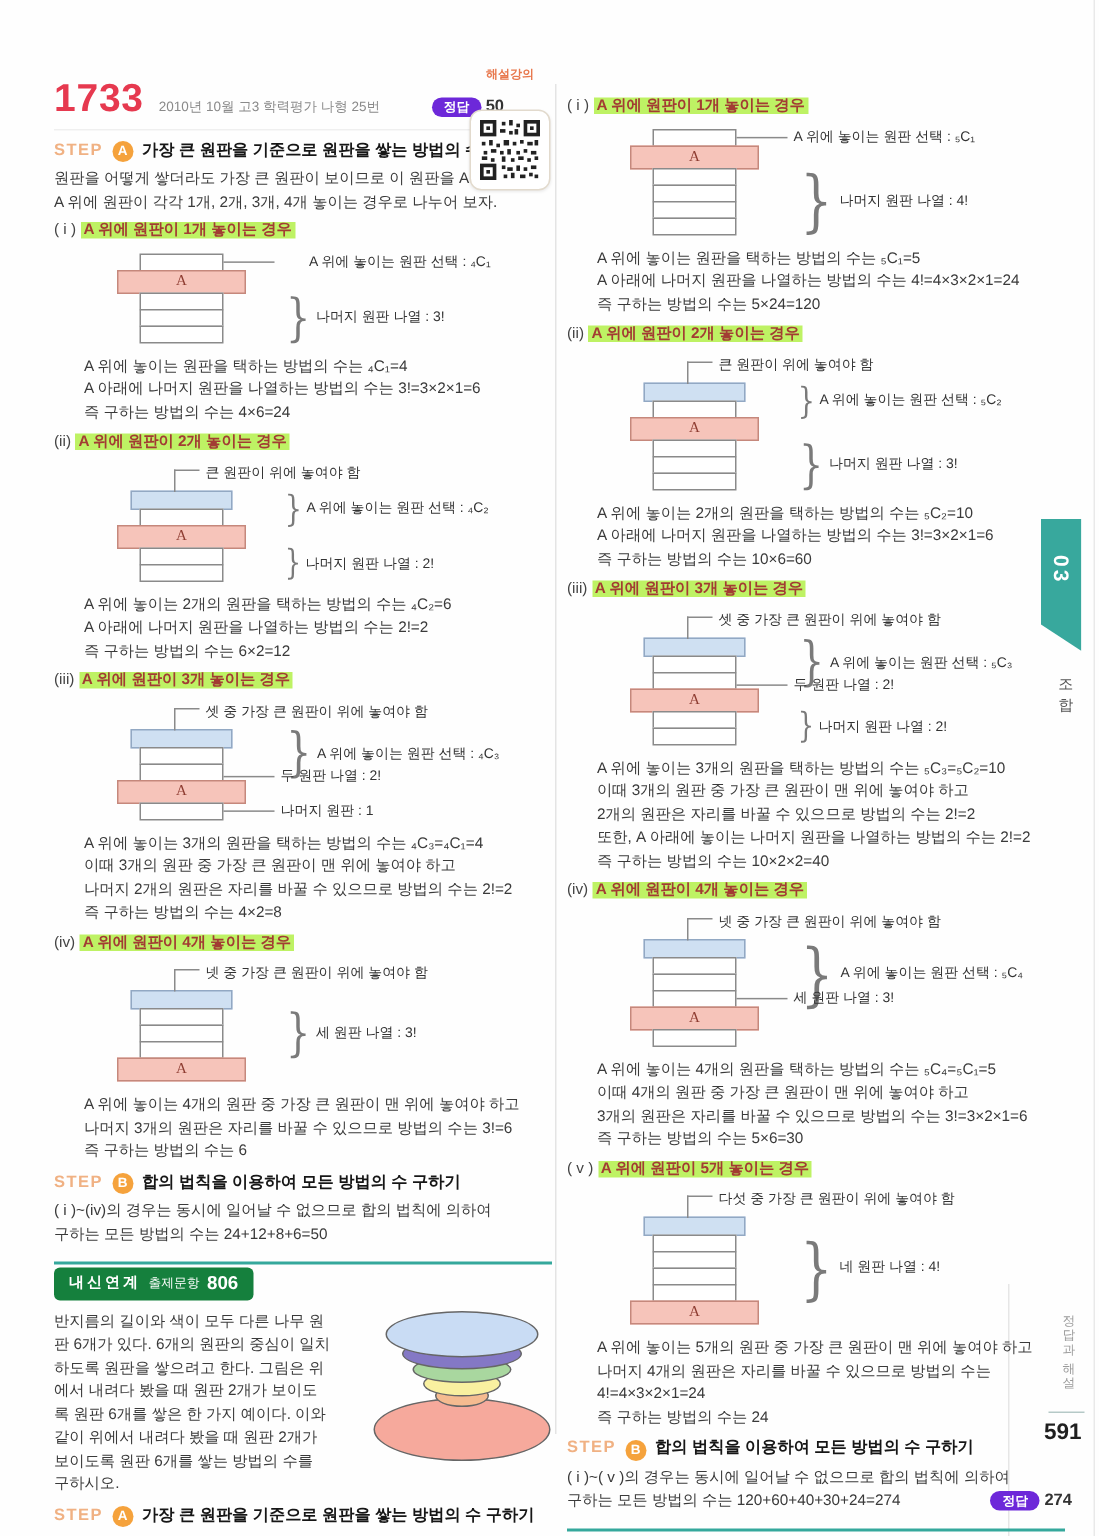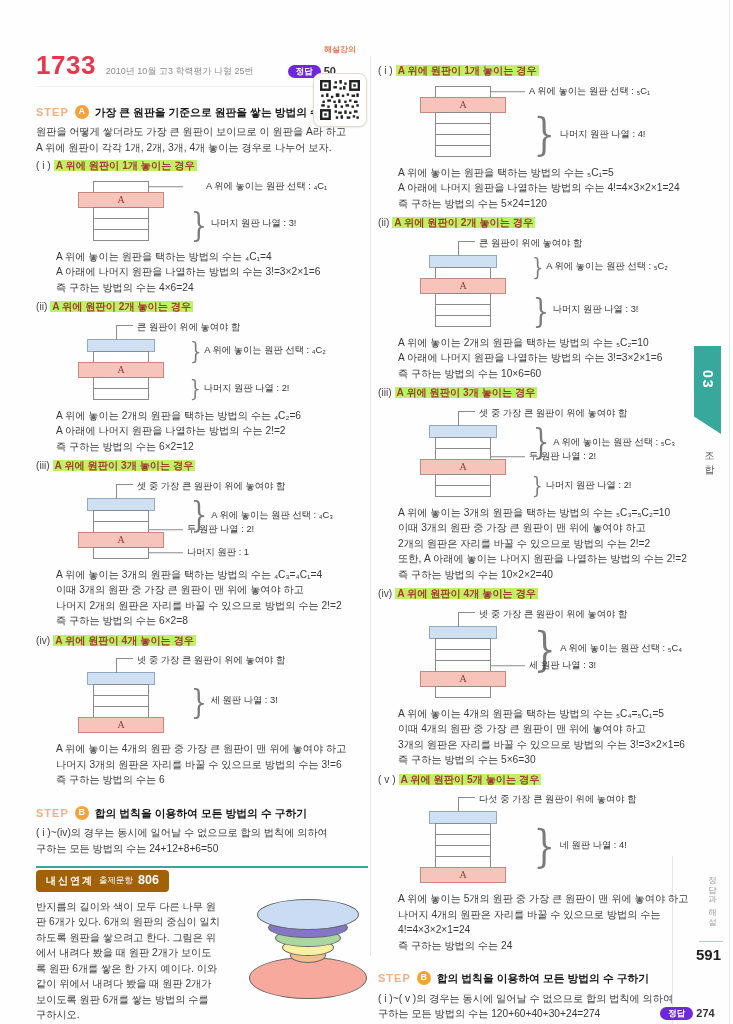--- a/index.html
+++ b/index.html
@@ -17,21 +17,21 @@
   .qnum{font-size:26px;font-weight:bold;color:#e6394f;letter-spacing:0.5px;}
   .qsrc{font-size:9px;color:#8a8a8a;}
   .pill{display:inline-block;background:#6d28d9;color:#fff;font-size:8.5px;line-height:13px;padding:0 8px;border-radius:8px;font-weight:bold;}
   .ansnum{font-size:11px;font-weight:bold;color:#333;margin-left:3px;}
   .headtail{margin-left:auto;display:flex;align-items:center;}
   .qrwrap{position:absolute;left:310px;top:44px;width:60px;text-align:center;}
   .qrlabel{font-size:8px;color:#e8784d;font-weight:bold;margin-bottom:18px;}
   .qrbox{width:52px;height:52px;margin:0 auto;background:#fff;border:1px solid #e2dacd;border-radius:8px;box-shadow:0 1px 2px rgba(0,0,0,.08);display:flex;align-items:center;justify-content:center;}
 
   
-  .steprow{display:flex;align-items:flex-start;gap:6px;margin:18px 0 4px 0;}
+  .steprow{display:flex;align-items:flex-end;gap:6px;margin:5px 0 4px 0;}
   .stepword{font-size:11px;font-weight:bold;color:#f0b183;letter-spacing:1px;}
   .stepbadge{width:14px;height:14px;border-radius:50%;background:#f5a23c;color:#fff;font-size:9px;font-weight:bold;display:flex;align-items:center;justify-content:center;}
   .steptitle{font-size:10.8px;font-weight:bold;color:#161616;}
 
   .bodyline{white-space:nowrap;}
   .case{margin-bottom:4px;}
   .case-title{margin:3px 0 1px 0;white-space:nowrap;}
   .roman{color:#444;margin-right:3px;}
   .hl{background:#bef264;color:#a23c33;font-weight:bold;padding:0 2px;}
   .case-lines{margin-left:20px;}
@@ -48,21 +48,21 @@
   .ann-line{left:93px;}
   .hline{width:34px;border-top:1px solid #8a8a8a;margin-right:4px;}
   .brace{font-family:"DejaVu Serif",serif;color:#7a7a7a;line-height:1;transform:scaleX(0.75);margin-right:1px;}
   .ann-text{font-size:9.3px;color:#333;}
   .toplabel{position:absolute;top:1px;left:60px;display:flex;white-space:nowrap;}
   .elbow{width:16px;height:14px;border-left:1px solid #8a8a8a;border-top:1px solid #8a8a8a;margin-top:5px;}
   .toplabel .ann-text{margin-left:4px;}
 
   
   .tealline{height:2px;background:#35a89c;border:none;margin:10px 0 0 0;}
-  .linkbadge{display:inline-flex;align-items:flex-start;gap:5px;background:#a16207;color:#fff;border-radius:4px;padding:3px 10px;margin-top:2px;}
+  .linkbadge{display:inline-flex;align-items:flex-start;gap:5px;background:#15803d;color:#fff;border-radius:4px;padding:3px 10px;margin-top:2px;}
   .lb1{font-size:10px;font-weight:bold;letter-spacing:2px;}
   .lb2{font-size:8.5px;}
   .lb3{font-size:12.5px;font-weight:bold;}
   .probrow{display:flex;gap:24px;margin-top:7px;}
   .probtext{width:192px;}
   .diskbox{position:relative;width:128px;height:106px;}
   .disk{position:absolute;border:1px solid #666;border-radius:50%;box-sizing:border-box;}
 
   
   .answerline{display:flex;align-items:center;white-space:nowrap;}
@@ -187,21 +187,21 @@
             </div>
             <div class="ann ann-line" style="top: 75px;">
               <span class="hline"></span>
               <span class="ann-text">나머지 원판 : 1</span>
             </div>
           </div>
           <div class="case-lines">
             <div class="bodyline">A 위에 놓이는 3개의 원판을 택하는 방법의 수는 ₄C₃=₄C₁=4</div>
             <div class="bodyline">이때 3개의 원판 중 가장 큰 원판이 맨 위에 놓여야 하고</div>
             <div class="bodyline">나머지 2개의 원판은 자리를 바꿀 수 있으므로 방법의 수는 2!=2</div>
-            <div class="bodyline">즉 구하는 방법의 수는 6×2=8</div>
+            <div class="bodyline">즉 구하는 방법의 수는 4×2=8</div>
           </div>
         </div>
         <div class="case">
           <div class="case-title"><span class="roman">(iv)</span><span class="hl">A 위에 원판이 4개 놓이는 경우</span></div>
           <div class="diagram" style="height: 85px;">
             <div class="seg seg-blue" style="left: 31px; top: 20px; width: 68px;"></div>
             <div class="seg" style="left: 37px; top: 32px; width: 56px;">
               <div class="rowcell"></div>
               <div class="rowcell"></div>
               <div class="rowcell"></div>

